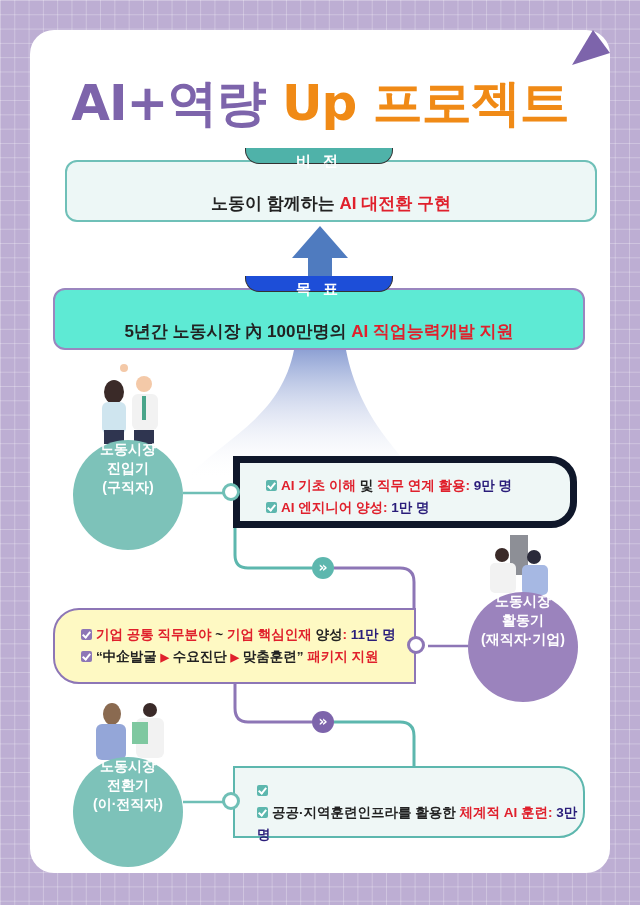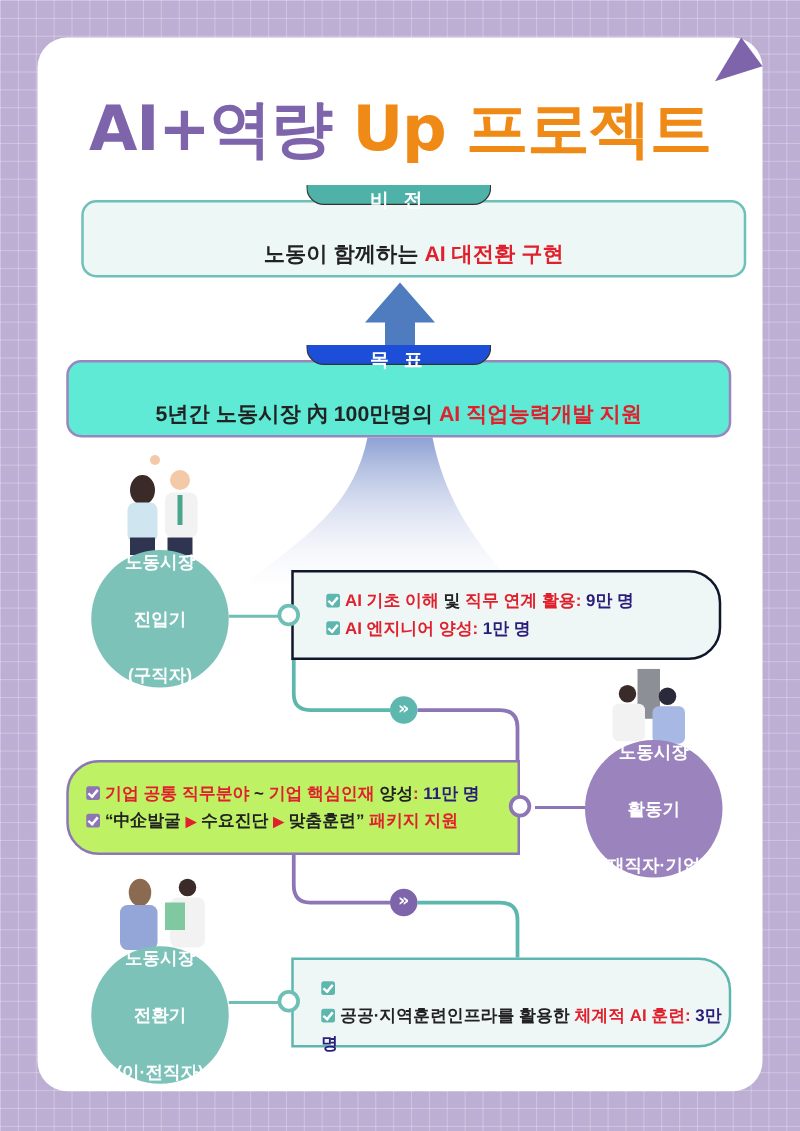--- a/index.html
+++ b/index.html
@@ -41,33 +41,33 @@
     color: #fff; font-weight: bold; font-size: 15px; text-align: center; line-height: 26px;
     letter-spacing: 4px; border: 1.5px solid #333; border-top: none;
     font-family: "Liberation Sans", sans-serif;
   }
   .tab-vision { left: 245px; top: 148px; background: #4fb2a9; }
   .tab-goal { left: 245px; top: 276px; background: #1d4ed8; }
 
   .stage {
     position: absolute; border-radius: 50%; color: #fff; text-align: center;
     font-weight: bold; font-size: 14px; line-height: 19px;
-    display: flex; flex-direction: column; justify-content: space-between; align-items: center;
+    display: flex; flex-direction: column; justify-content: flex-start; align-items: center;
     font-family: "Liberation Sans", sans-serif;
   }
   .stage-1 { left: 73px; top: 440px; width: 110px; height: 110px; background: #7dc2b9; }
   .stage-2 { left: 468px; top: 592px; width: 110px; height: 110px; background: #9b83bd; }
   .stage-3 { left: 73px; top: 757px; width: 110px; height: 110px; background: #7dc2b9; }
 
   .panel {
     position: absolute; font-size: 13.5px; font-weight: bold; color: #222;
     font-family: "Liberation Sans", sans-serif; line-height: 22px;
   }
-  .panel-1 { left: 233px; top: 456px; width: 344px; height: 72px; background: #eff7f6; border: 2px solid #0f172a; border-radius: 0 26px 26px 0; padding: 12px 0 0 26px; }
-  .panel-2 { left: 53px; top: 608px; width: 363px; height: 76px; background: #bef264; border: 2px solid #8d76b6; border-radius: 26px 0 0 26px; padding: 14px 0 0 14px; }
+  .panel-1 { left: 233px; top: 456px; width: 344px; height: 72px; background: #eff7f6; border: 7px solid #0f172a; border-radius: 0 26px 26px 0; padding: 12px 0 0 26px; }
+  .panel-2 { left: 53px; top: 608px; width: 363px; height: 76px; background: #fef9c3; border: 2px solid #8d76b6; border-radius: 26px 0 0 26px; padding: 14px 0 0 26px; }
   .panel-3 { left: 233px; top: 766px; width: 352px; height: 72px; background: #eff7f6; border: 2px solid #5db7ae; border-radius: 0 26px 26px 0; padding: 12px 0 0 22px; }
   .chk {
     display: inline-block; width: 11px; height: 11px; margin-right: 4px; vertical-align: -1px;
     border-radius: 2px; position: relative;
   }
   .chk.teal { background: #5db7ae; }
   .chk.purple { background: #8d76b6; }
   .chk::after {
     content: ""; position: absolute; left: 3px; top: 1px; width: 3px; height: 6px;
     border: solid #fff; border-width: 0 2px 2px 0; transform: rotate(40deg);

